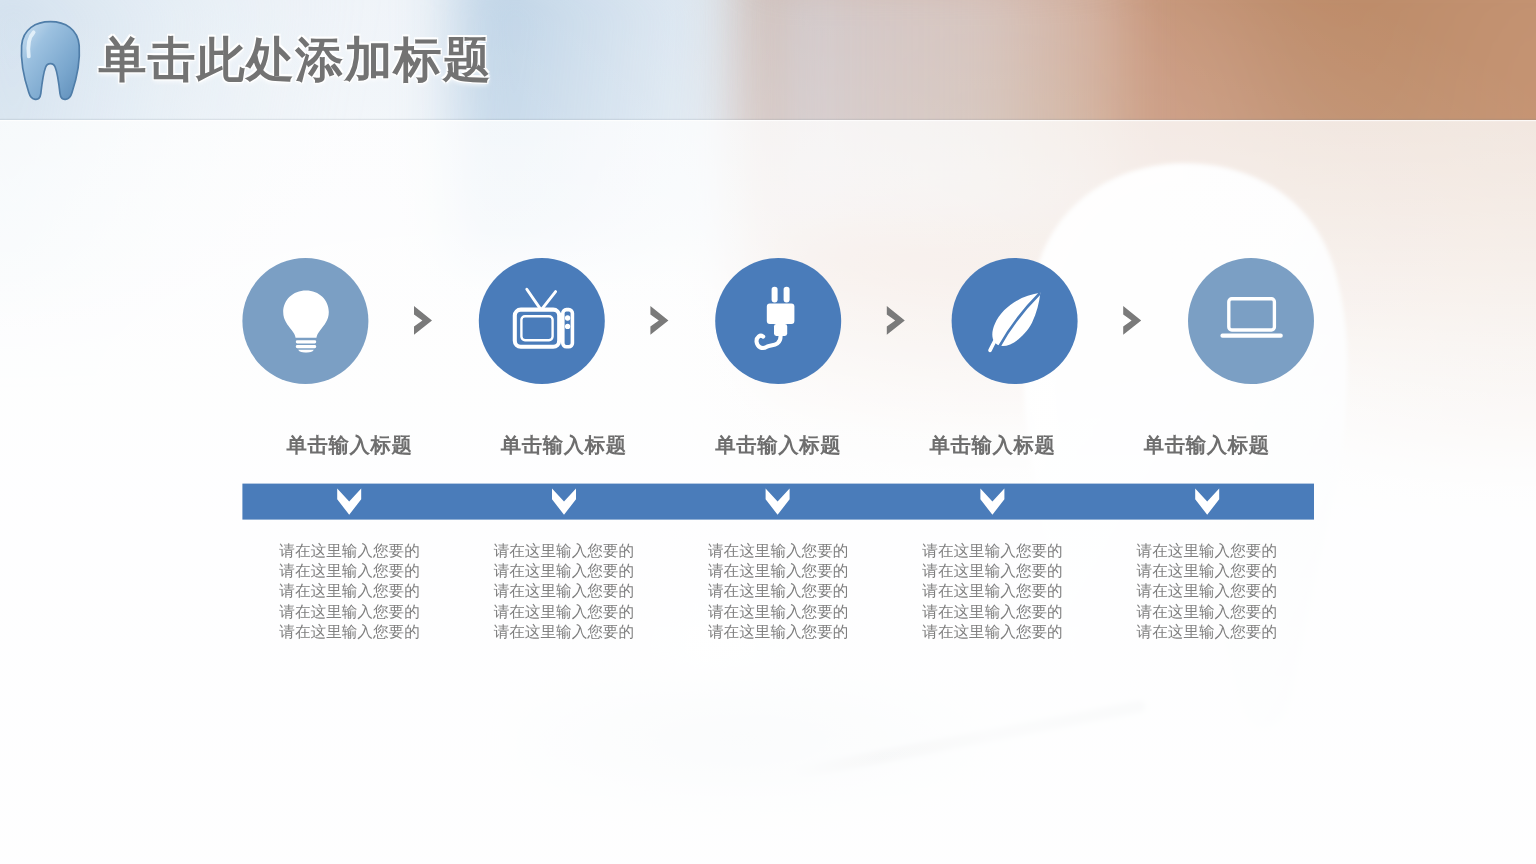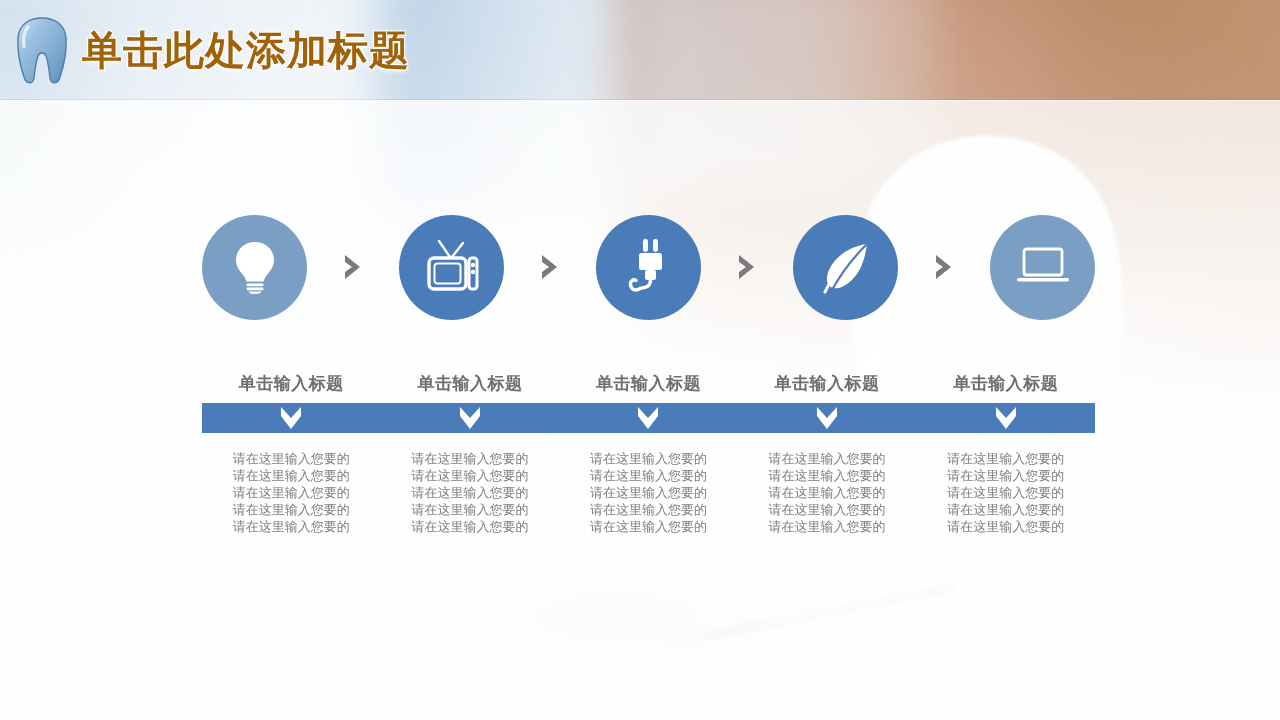--- a/index.html
+++ b/index.html
@@ -125,21 +125,21 @@
     display: flex; align-items: center;
     padding-left: 14px;
   }
   .tooth-logo { width: 56px; height: 74px; flex: 0 0 auto; margin-top: 4px; }
   .tooth-logo svg { width: 100%; height: 100%; display: block; }
 
   .title {
     margin-left: 12px;
     font-size: 40px;
     font-weight: bold;
-    color: #a16207;
+    color: #737373;
     letter-spacing: 1px;
     line-height: 1;
     text-shadow:
        1px  1px 0 rgba(255,255,255,.95),
       -1px -1px 0 rgba(255,255,255,.95),
        1px -1px 0 rgba(255,255,255,.95),
       -1px  1px 0 rgba(255,255,255,.95),
        0 2px 4px rgba(255,255,255,.9);
   }
 
@@ -175,21 +175,20 @@
     display: flex;
   }
   .titles .cell {
     flex: 1 1 0;
     text-align: center;
     font-size: 17px;
     font-weight: bold;
     color: #6e6e6e;
     letter-spacing: .5px;
     text-shadow: 0 1px 1px rgba(255,255,255,.85);
-    margin-top: 12px;
   }
 
   
   .bar {
     position: absolute;
     left: 202px; top: 403px;
     width: 893px; height: 30px;
     background: #4a7cba;
     display: flex;
   }

